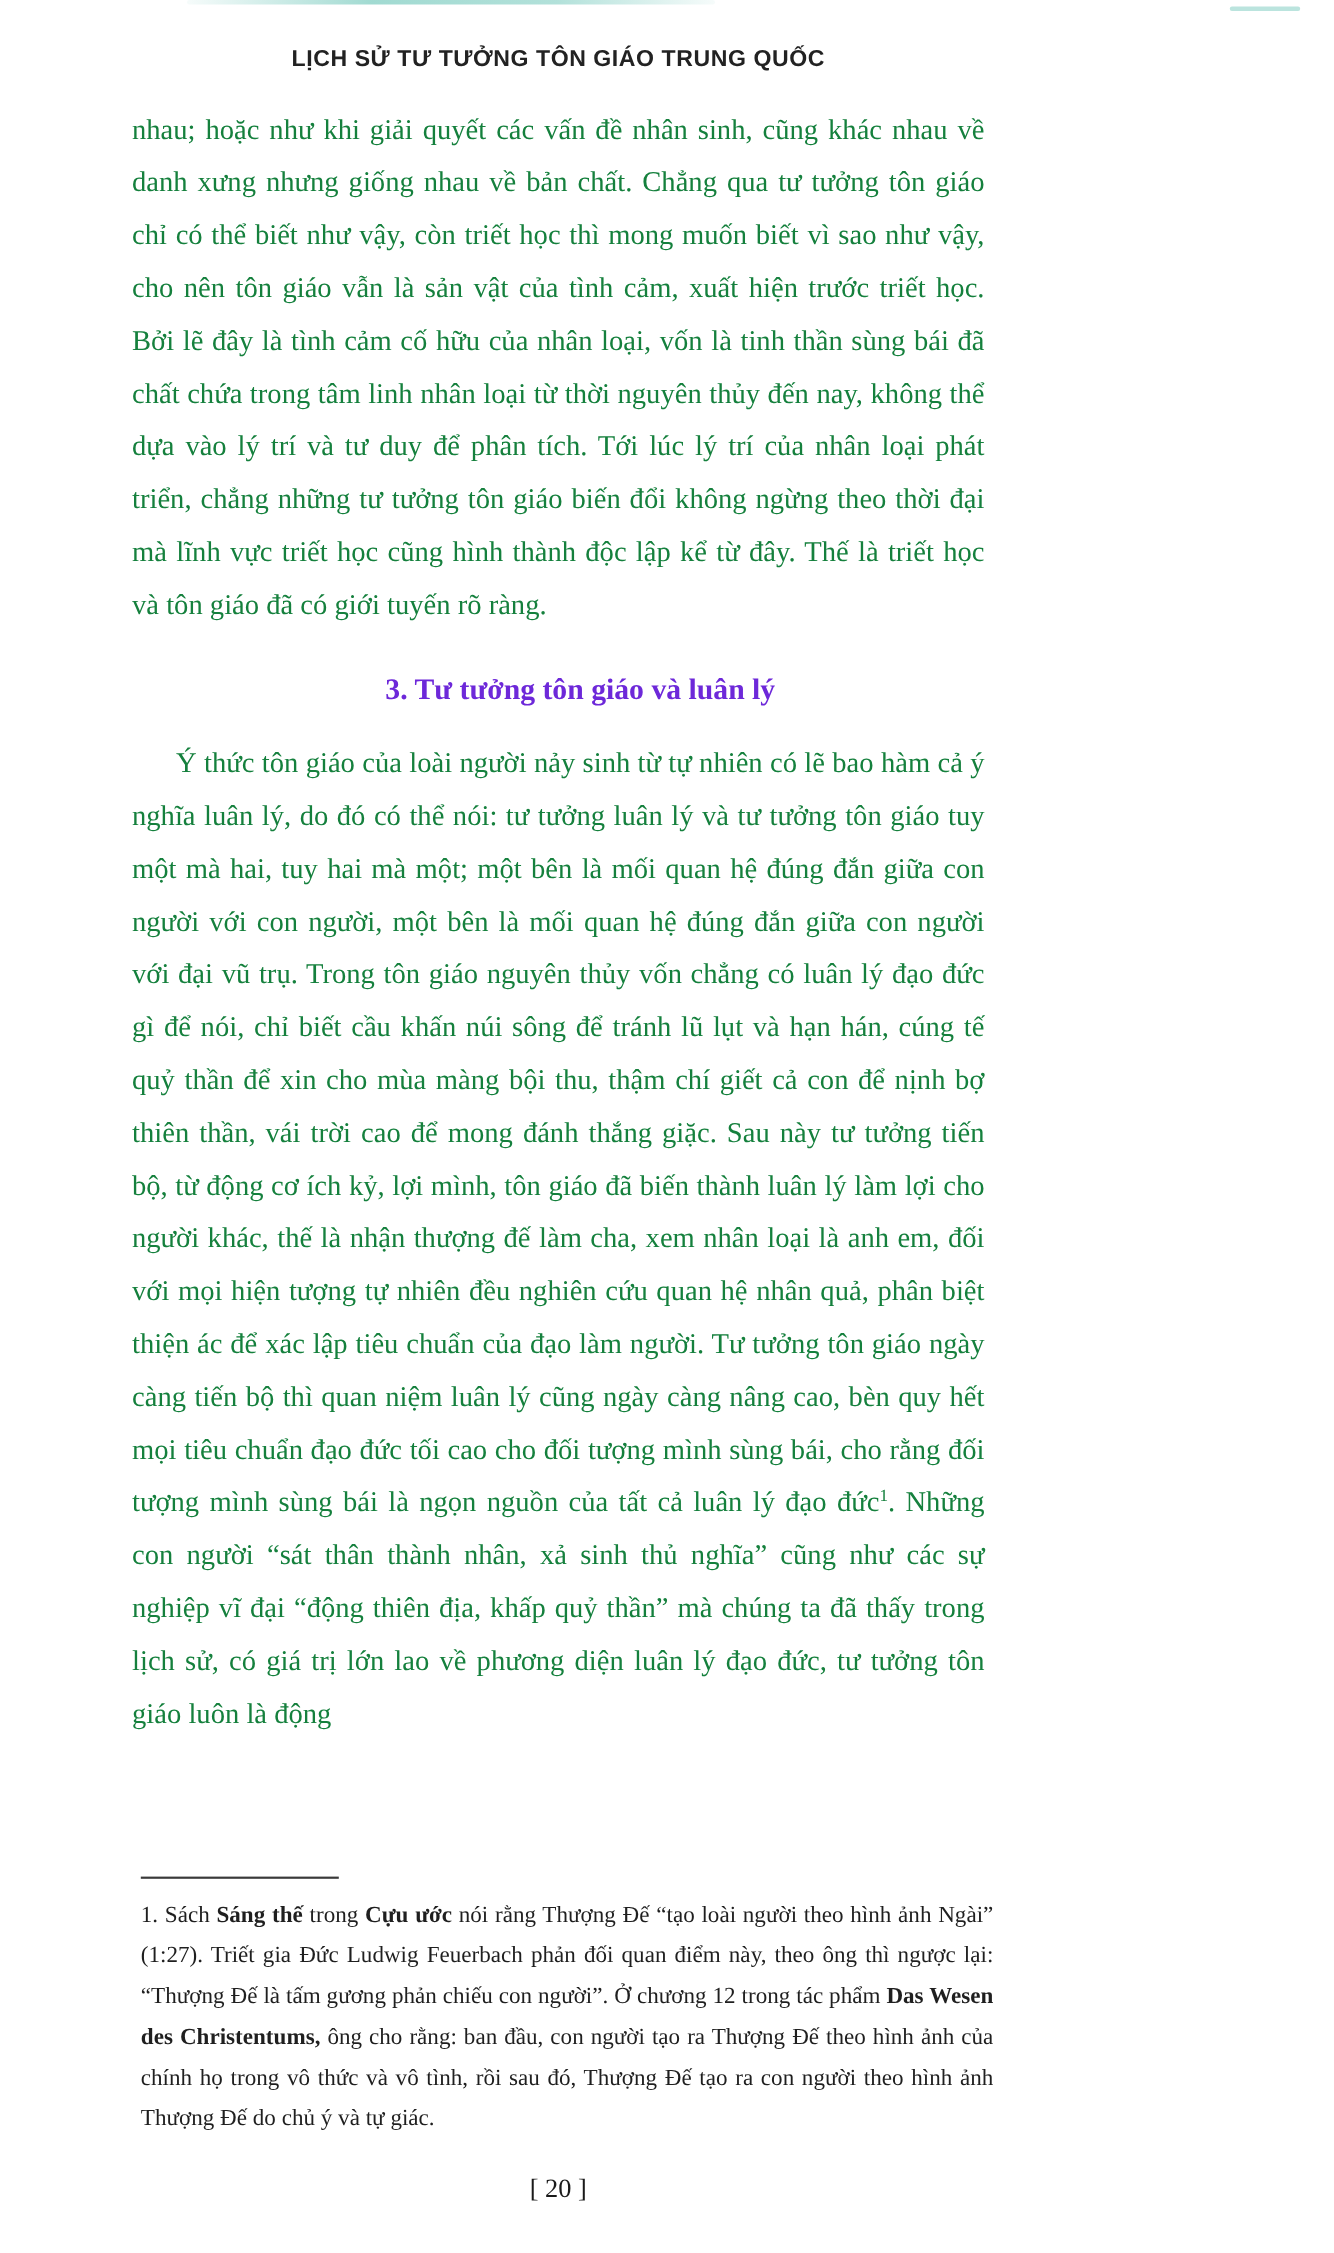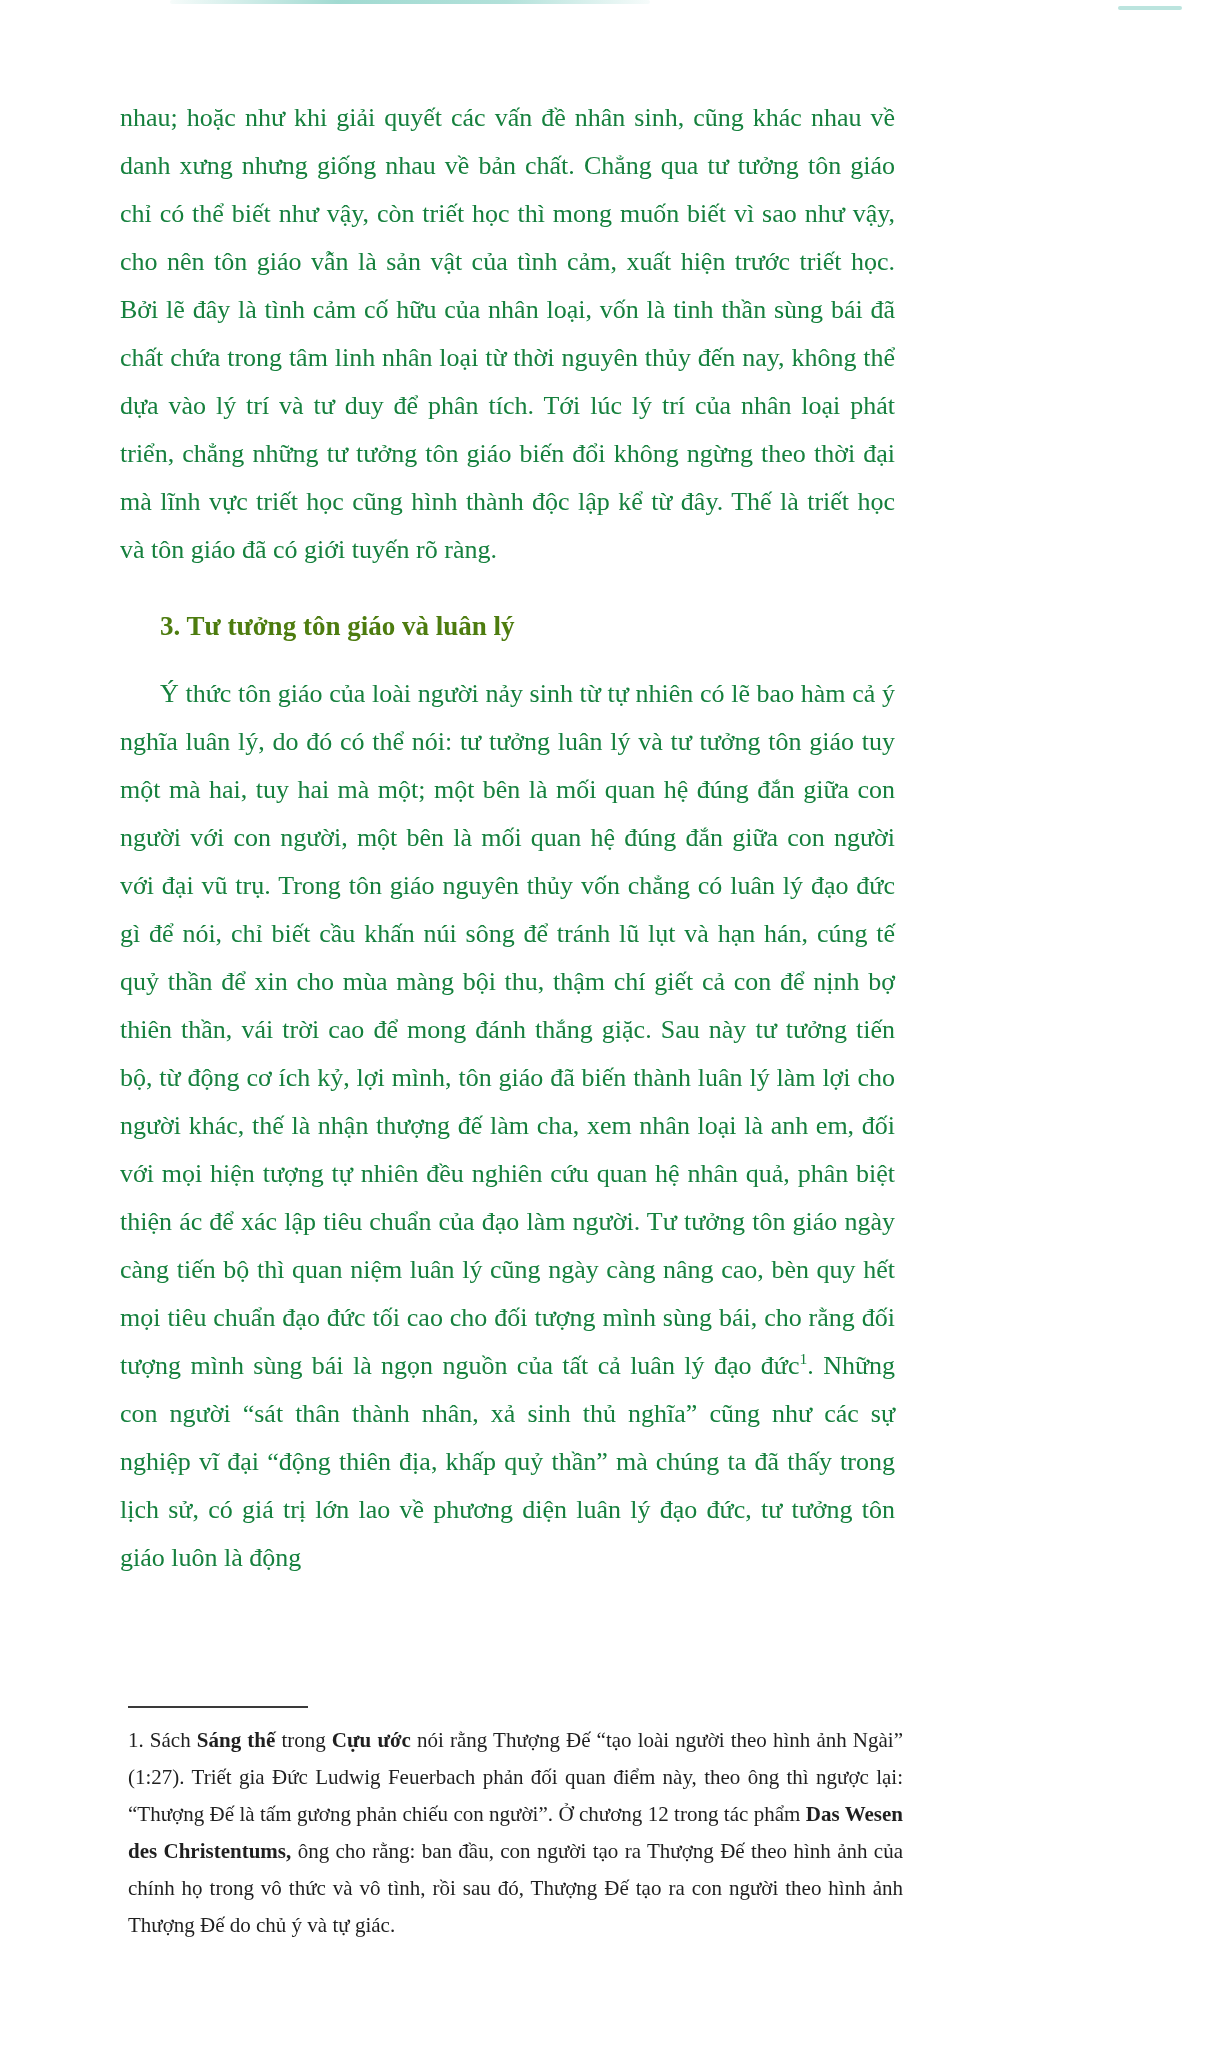--- a/index.html
+++ b/index.html
@@ -52,21 +52,22 @@
     line-height: 48px;
     text-align: justify;
     color: #15803d;
   }
   .body-para.indent { text-indent: 40px; }
   .section-heading {
     margin: 28px 0 20px 40px;
     font-size: 27px;
     line-height: 48px;
     font-weight: bold;
-    color: #4d7c0f;
+    color: #6d28d9;
+    text-align: center;
   }
   sup {
     font-size: 0.60em;
     line-height: 0;
     vertical-align: super;
   }
   .seg-bold { font-weight: bold; }
   .footnote-area {
     position: absolute;
     left: 128px;
@@ -97,28 +98,30 @@
   }
 </style>
 </head>
 <body>
 
 <div class="page">
 
   <div class="artifact artifact-top"></div>
   <div class="artifact artifact-top-right"></div>
 
+  <header class="running-head">LỊCH SỬ TƯ TƯỞNG TÔN GIÁO TRUNG QUỐC</header>
 
   <main class="text-column">
     <p class="body-para"><span>nhau; hoặc như khi giải quyết các vấn đề nhân sinh, cũng khác nhau về danh xưng nhưng giống nhau về bản chất. Chẳng qua tư tưởng tôn giáo chỉ có thể biết như vậy, còn triết học thì mong muốn biết vì sao như vậy, cho nên tôn giáo vẫn là sản vật của tình cảm, xuất hiện trước triết học. Bởi lẽ đây là tình cảm cố hữu của nhân loại, vốn là tinh thần sùng bái đã chất chứa trong tâm linh nhân loại từ thời nguyên thủy đến nay, không thể dựa vào lý trí và tư duy để phân tích. Tới lúc lý trí của nhân loại phát triển, chẳng những tư tưởng tôn giáo biến đổi không ngừng theo thời đại mà lĩnh vực triết học cũng hình thành độc lập kể từ đây. Thế là triết học và tôn giáo đã có giới tuyến rõ ràng.</span></p>
 
     <h2 class="section-heading">3. Tư tưởng tôn giáo và luân lý</h2>
 
     <p class="body-para indent"><span>Ý thức tôn giáo của loài người nảy sinh từ tự nhiên có lẽ bao hàm cả ý nghĩa luân lý, do đó có thể nói: tư tưởng luân lý và tư tưởng tôn giáo tuy một mà hai, tuy hai mà một; một bên là mối quan hệ đúng đắn giữa con người với con người, một bên là mối quan hệ đúng đắn giữa con người với đại vũ trụ. Trong tôn giáo nguyên thủy vốn chẳng có luân lý đạo đức gì để nói, chỉ biết cầu khấn núi sông để tránh lũ lụt và hạn hán, cúng tế quỷ thần để xin cho mùa màng bội thu, thậm chí giết cả con để nịnh bợ thiên thần, vái trời cao để mong đánh thắng giặc. Sau này tư tưởng tiến bộ, từ động cơ ích kỷ, lợi mình, tôn giáo đã biến thành luân lý làm lợi cho người khác, thế là nhận thượng đế làm cha, xem nhân loại là anh em, đối với mọi hiện tượng tự nhiên đều nghiên cứu quan hệ nhân quả, phân biệt thiện ác để xác lập tiêu chuẩn của đạo làm người. Tư tưởng tôn giáo ngày càng tiến bộ thì quan niệm luân lý cũng ngày càng nâng cao, bèn quy hết mọi tiêu chuẩn đạo đức tối cao cho đối tượng mình sùng bái, cho rằng đối tượng mình sùng bái là ngọn nguồn của tất cả luân lý đạo đức</span><sup>1</sup><span>. Những con người “sát thân thành nhân, xả sinh thủ nghĩa” cũng như các sự nghiệp vĩ đại “động thiên địa, khấp quỷ thần” mà chúng ta đã thấy trong lịch sử, có giá trị lớn lao về phương diện luân lý đạo đức, tư tưởng tôn giáo luôn là động</span></p>
   </main>
 
   <div class="footnote-area">
     <div class="footnote-rule"></div>
     <p class="footnote-text"><span>1. Sách </span><span class="seg-bold">Sáng thế</span><span> trong </span><span class="seg-bold">Cựu ước</span><span> nói rằng Thượng Đế “tạo loài người theo hình ảnh Ngài” (1:27). Triết gia Đức Ludwig Feuerbach phản đối quan điểm này, theo ông thì ngược lại: “Thượng Đế là tấm gương phản chiếu con người”. Ở chương 12 trong tác phẩm </span><span class="seg-bold">Das Wesen des Christentums,</span><span> ông cho rằng: ban đầu, con người tạo ra Thượng Đế theo hình ảnh của chính họ trong vô thức và vô tình, rồi sau đó, Thượng Đế tạo ra con người theo hình ảnh Thượng Đế do chủ ý và tự giác.</span></p>
   </div>
 
+  <div class="page-number">[ 20 ]</div>
 
 </div>
 
 </body></html>

